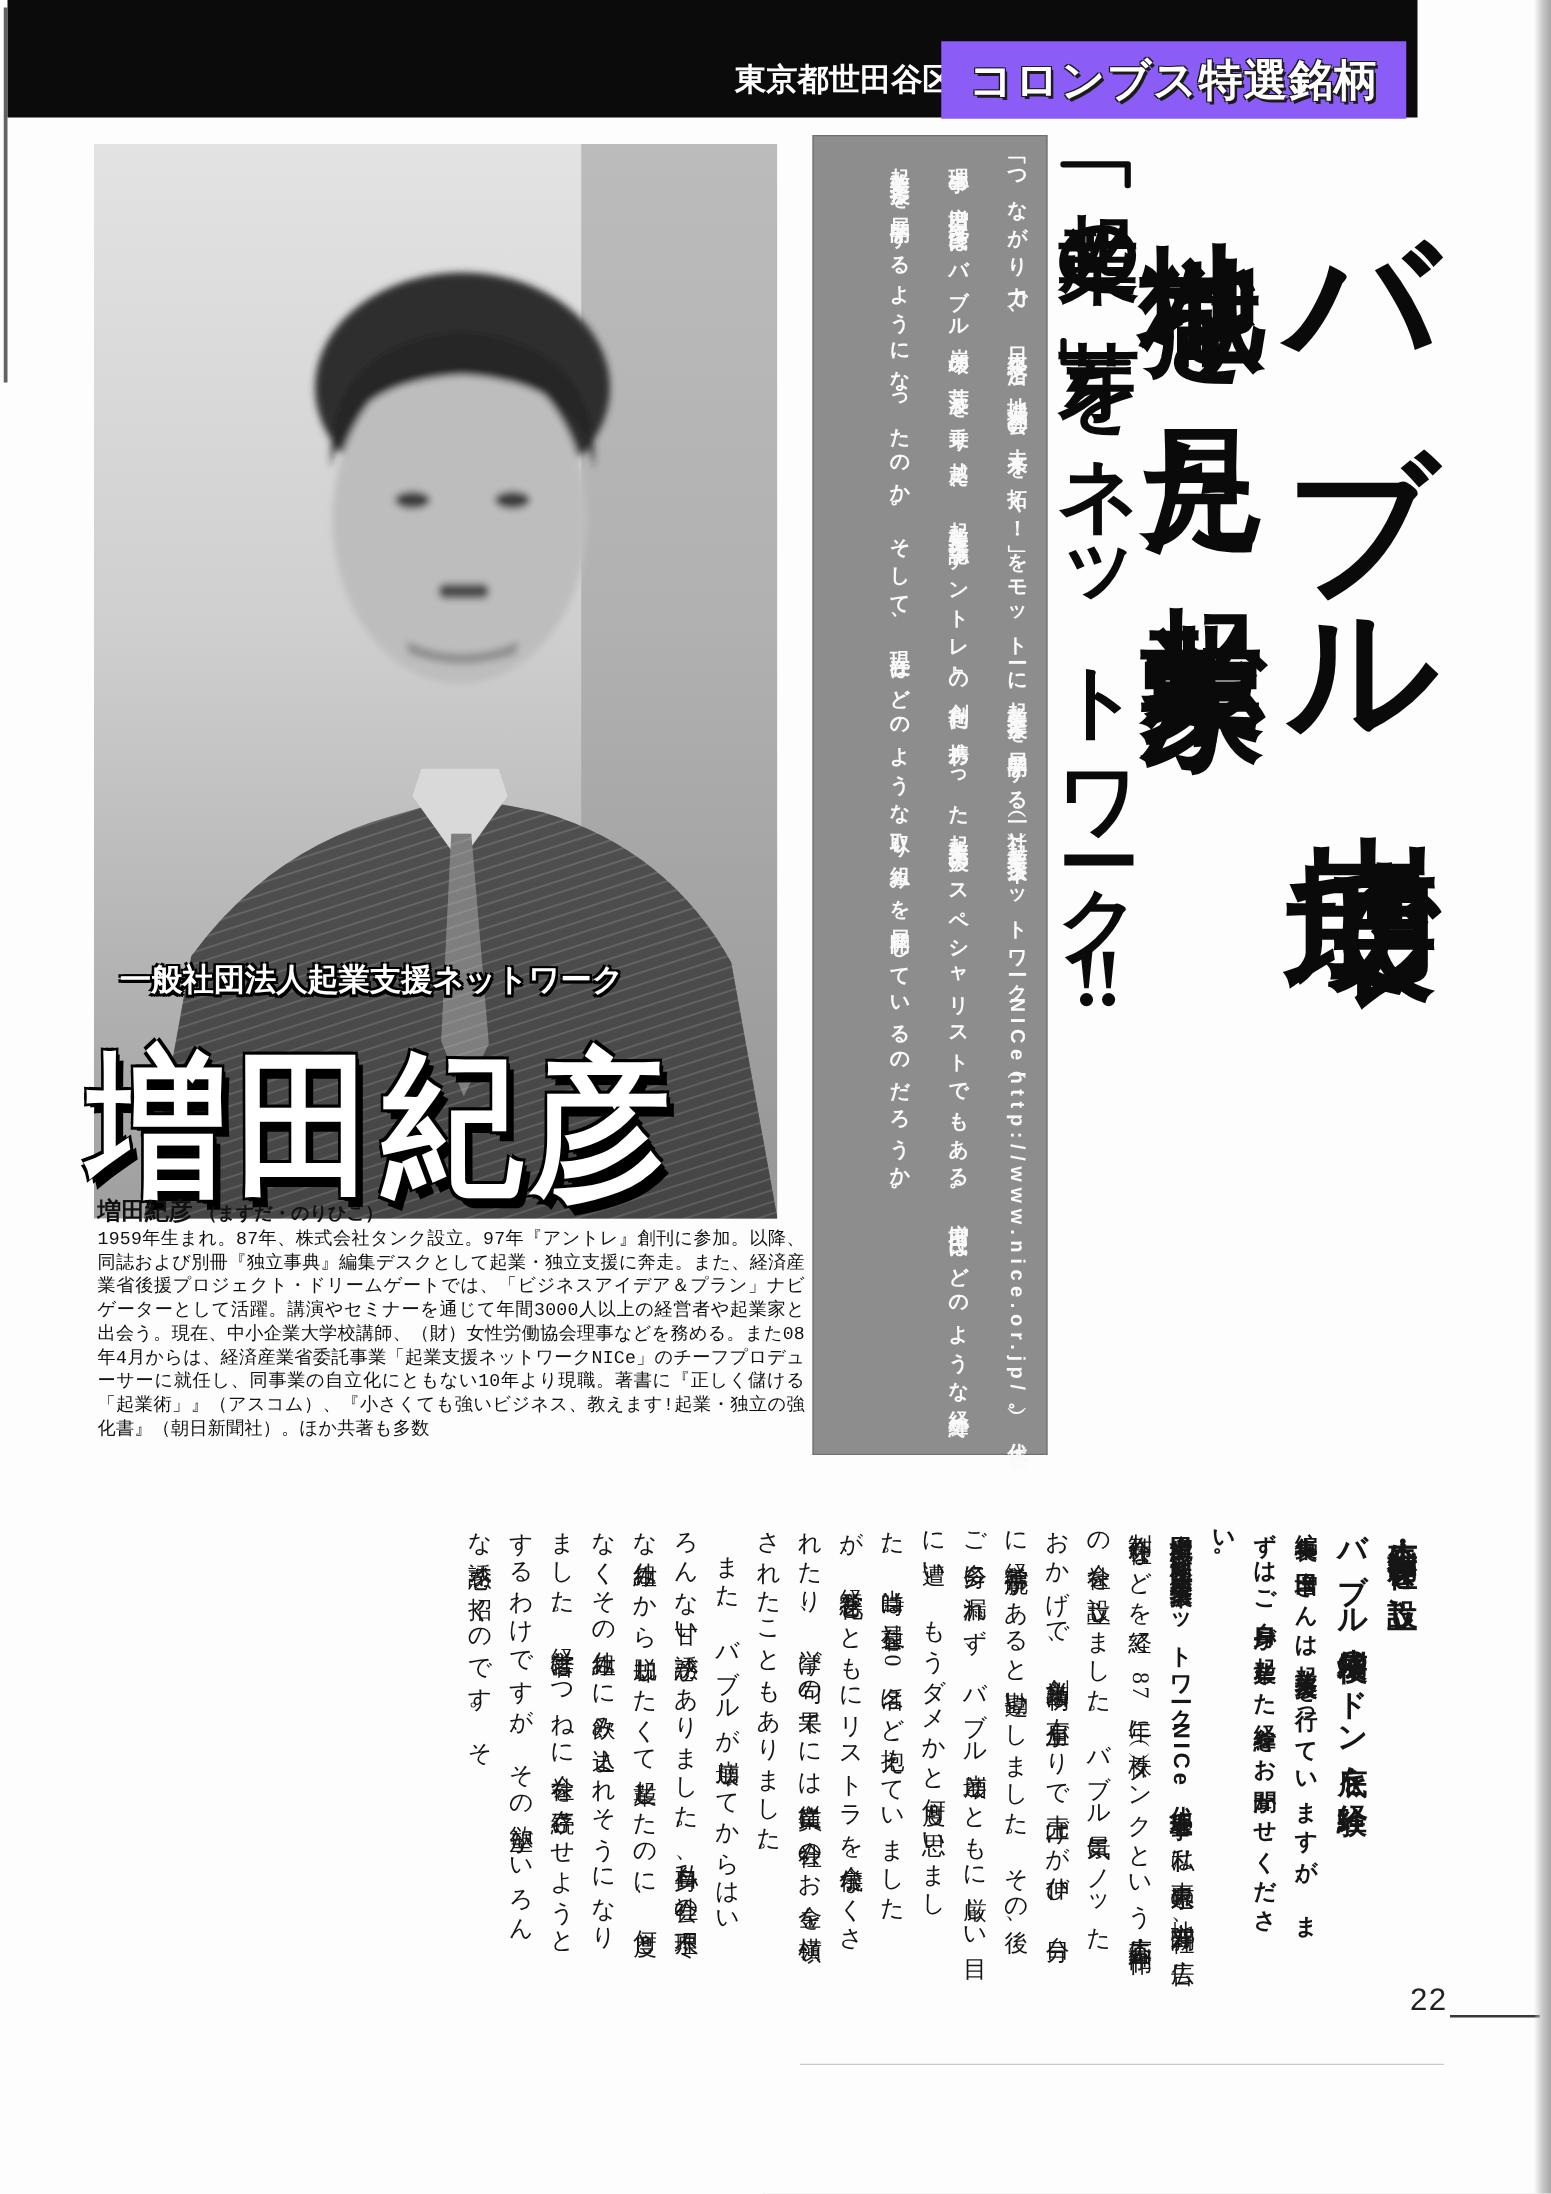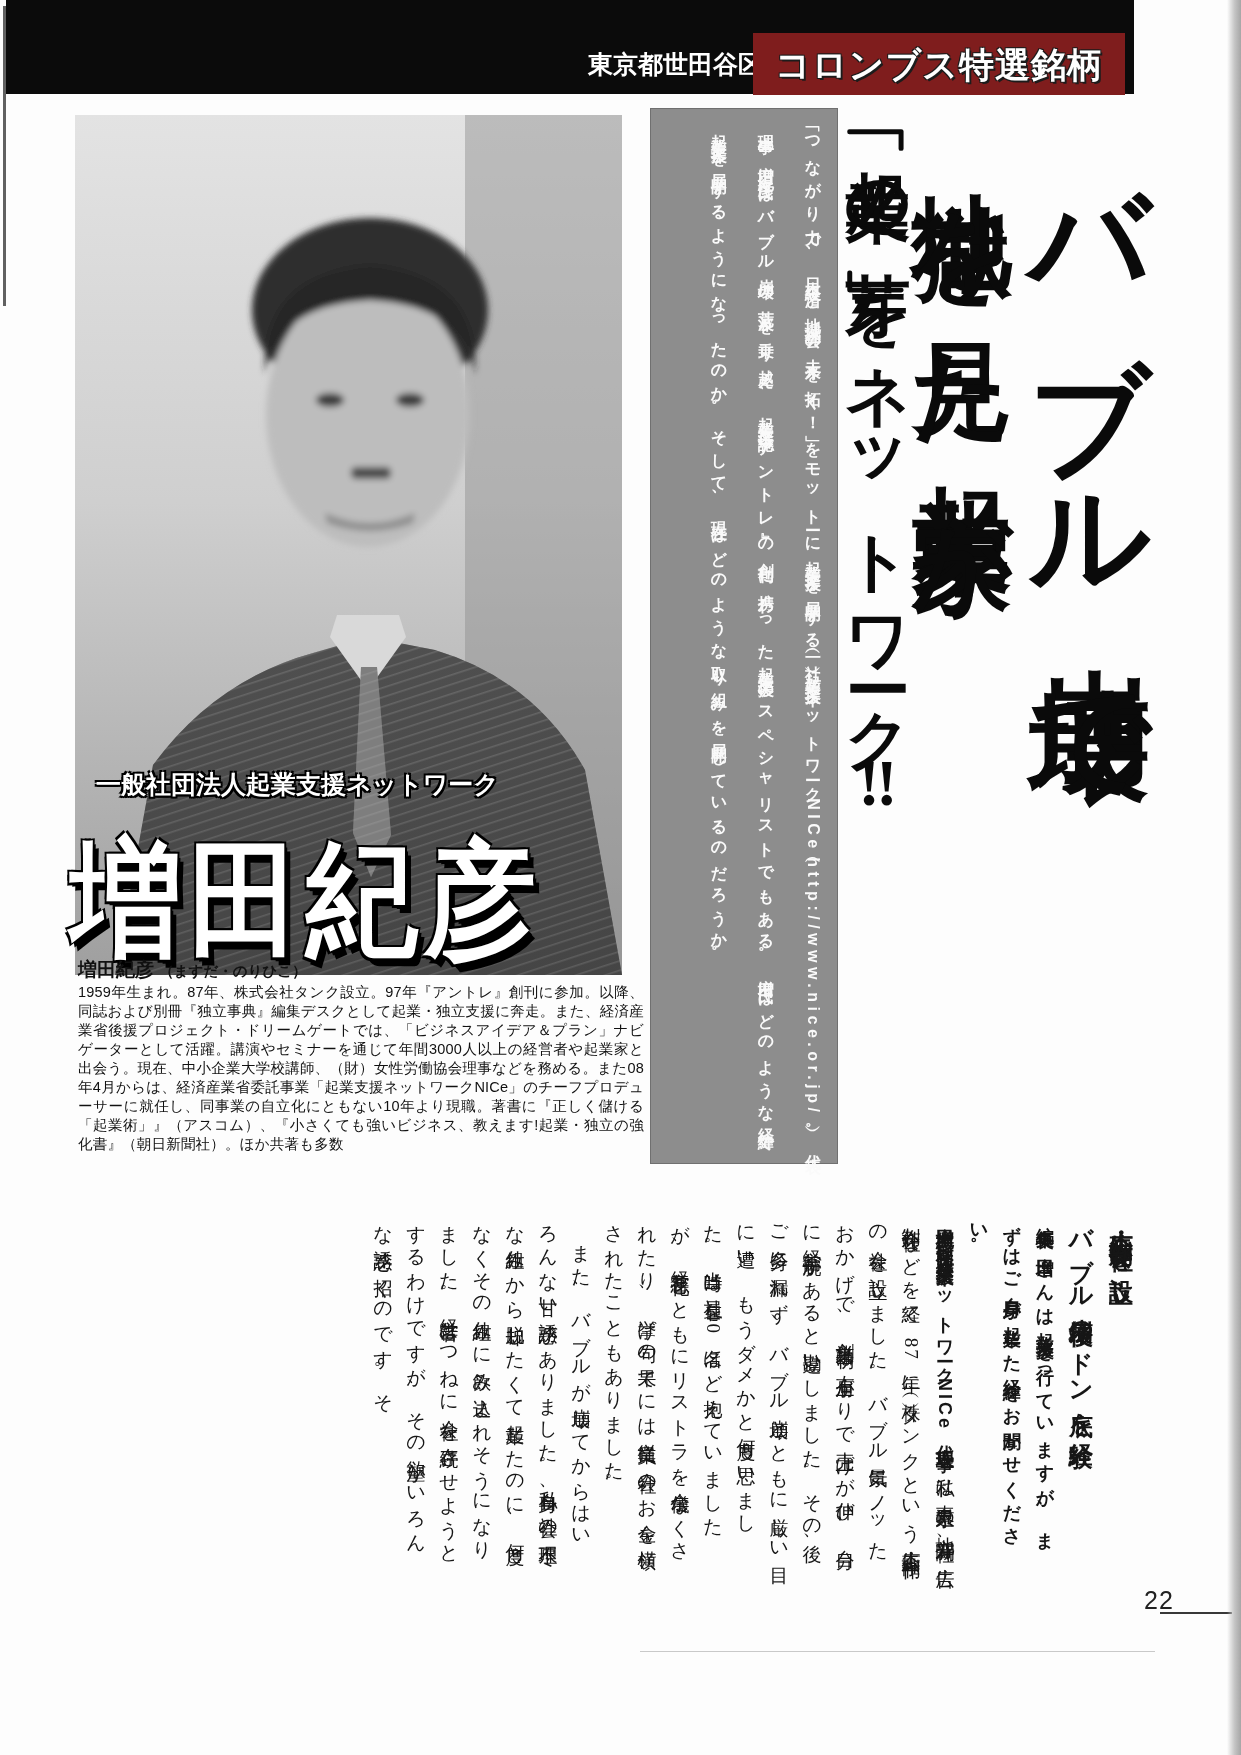--- a/index.html
+++ b/index.html
@@ -3,21 +3,21 @@
 <meta charset="utf-8">
 <style>
   html,body{margin:0;padding:0;background:#e8e8e8;}
   .page{position:relative;width:1241px;height:1755px;background:#fdfdfd;overflow:hidden;
         font-family:"Liberation Sans",sans-serif;}
 
   
   .top-band{position:absolute;left:6px;top:0;width:1128px;height:94px;background:#0b0b0b;}
   .region-tab{position:absolute;left:588px;top:52px;color:#ffffff;font-weight:bold;
               font-size:25px;letter-spacing:0px;line-height:1;}
-  .series-tab{position:absolute;left:753px;top:33px;width:372px;height:62px;background:#7f1d1d;
+  .series-tab{position:absolute;left:753px;top:33px;width:372px;height:62px;background:#8b5cf6;
               display:flex;align-items:center;justify-content:center;}
   .series-tab span{color:#ffffff;font-weight:bold;font-size:35px;letter-spacing:1px;line-height:1;
               text-shadow:2px 2px 0 #1c1c1c,-1px -1px 0 #1c1c1c,1px -1px 0 #1c1c1c,-1px 1px 0 #1c1c1c;}
 
   
   .edge-right{position:absolute;right:0;top:0;width:14px;height:100%;
               background:linear-gradient(to right,rgba(255,255,255,0),#c4c4c4 55%,#a6a6a6);}
   .edge-left-line{position:absolute;left:3px;top:6px;width:3px;height:300px;background:#3a3a3a;opacity:.8;}
 
   
@@ -29,21 +29,21 @@
            text-shadow:2px 2px 0 #000,-2px -2px 0 #000,2px -2px 0 #000,-2px 2px 0 #000,0 2px 0 #000,2px 0 0 #000;}
   .caption-name{position:absolute;left:70px;top:838px;color:#ffffff;font-weight:bold;font-size:112px;
            line-height:1;letter-spacing:6px;white-space:nowrap;
            transform:scaleY(1.12);transform-origin:top left;
            text-shadow:6px 7px 0 #000,-2px -2px 0 #000,2px -2px 0 #000,-2px 2px 0 #000,3px 3px 0 #000;}
 
   
   .bio{position:absolute;left:78px;top:958px;width:566px;color:#111;}
   .bio-head{font-size:19px;font-weight:bold;line-height:24px;}
   .bio-head .reading{font-size:14.5px;}
-  .bio-body{font-size:14.5px;line-height:19px;text-align:justify;letter-spacing:0.2px;}
+  .bio-body{font-size:14.5px;line-height:19px;text-align:justify;letter-spacing:0.2px;font-family:Liberation Mono, monospace;}
 
   
   .lead-box{position:absolute;left:650px;top:108px;width:188px;height:1056px;
             background:#8d8d8d;border:1px solid #707070;box-sizing:border-box;
             writing-mode:vertical-rl;color:#fafafa;font-weight:600;
             font-size:16px;letter-spacing:4.5px;line-height:47px;padding:12px 0;}
 
   
   .hl{position:absolute;writing-mode:vertical-rl;text-orientation:upright;
       font-family:"Liberation Serif",serif;font-weight:bold;color:#0a0a0a;line-height:1;white-space:nowrap;}
@@ -56,21 +56,21 @@
               writing-mode:vertical-rl;color:#161616;}
   .subhead{font-family:"Liberation Sans",sans-serif;font-weight:bold;font-size:24px;
            letter-spacing:2px;line-height:40px;}
   .q{font-family:"Liberation Sans",sans-serif;font-weight:bold;font-size:18px;
      letter-spacing:3px;line-height:33px;}
   .a{font-family:"Liberation Serif",serif;font-size:19px;letter-spacing:2px;line-height:33px;}
   .a .speaker{font-family:"Liberation Sans",sans-serif;font-weight:bold;font-size:18px;letter-spacing:3px;}
   .a.indent{text-indent:1em;}
 
   
-  .page-num{position:absolute;left:1128px;top:1586px;font-size:25px;color:#222;letter-spacing:1px;margin-left:16px;}
+  .page-num{position:absolute;left:1128px;top:1586px;font-size:25px;color:#222;letter-spacing:1px;}
   .pn-rule{position:absolute;left:1160px;top:1612px;width:72px;border-top:2px solid #383838;}
   .footer-rule{position:absolute;left:640px;top:1651px;width:515px;border-top:1px solid #c9c9c9;}
 </style>
 </head>
 <body>
 
 <div class="page">
 
   <div class="top-band"></div>
   <div class="region-tab">東京都世田谷区</div>

